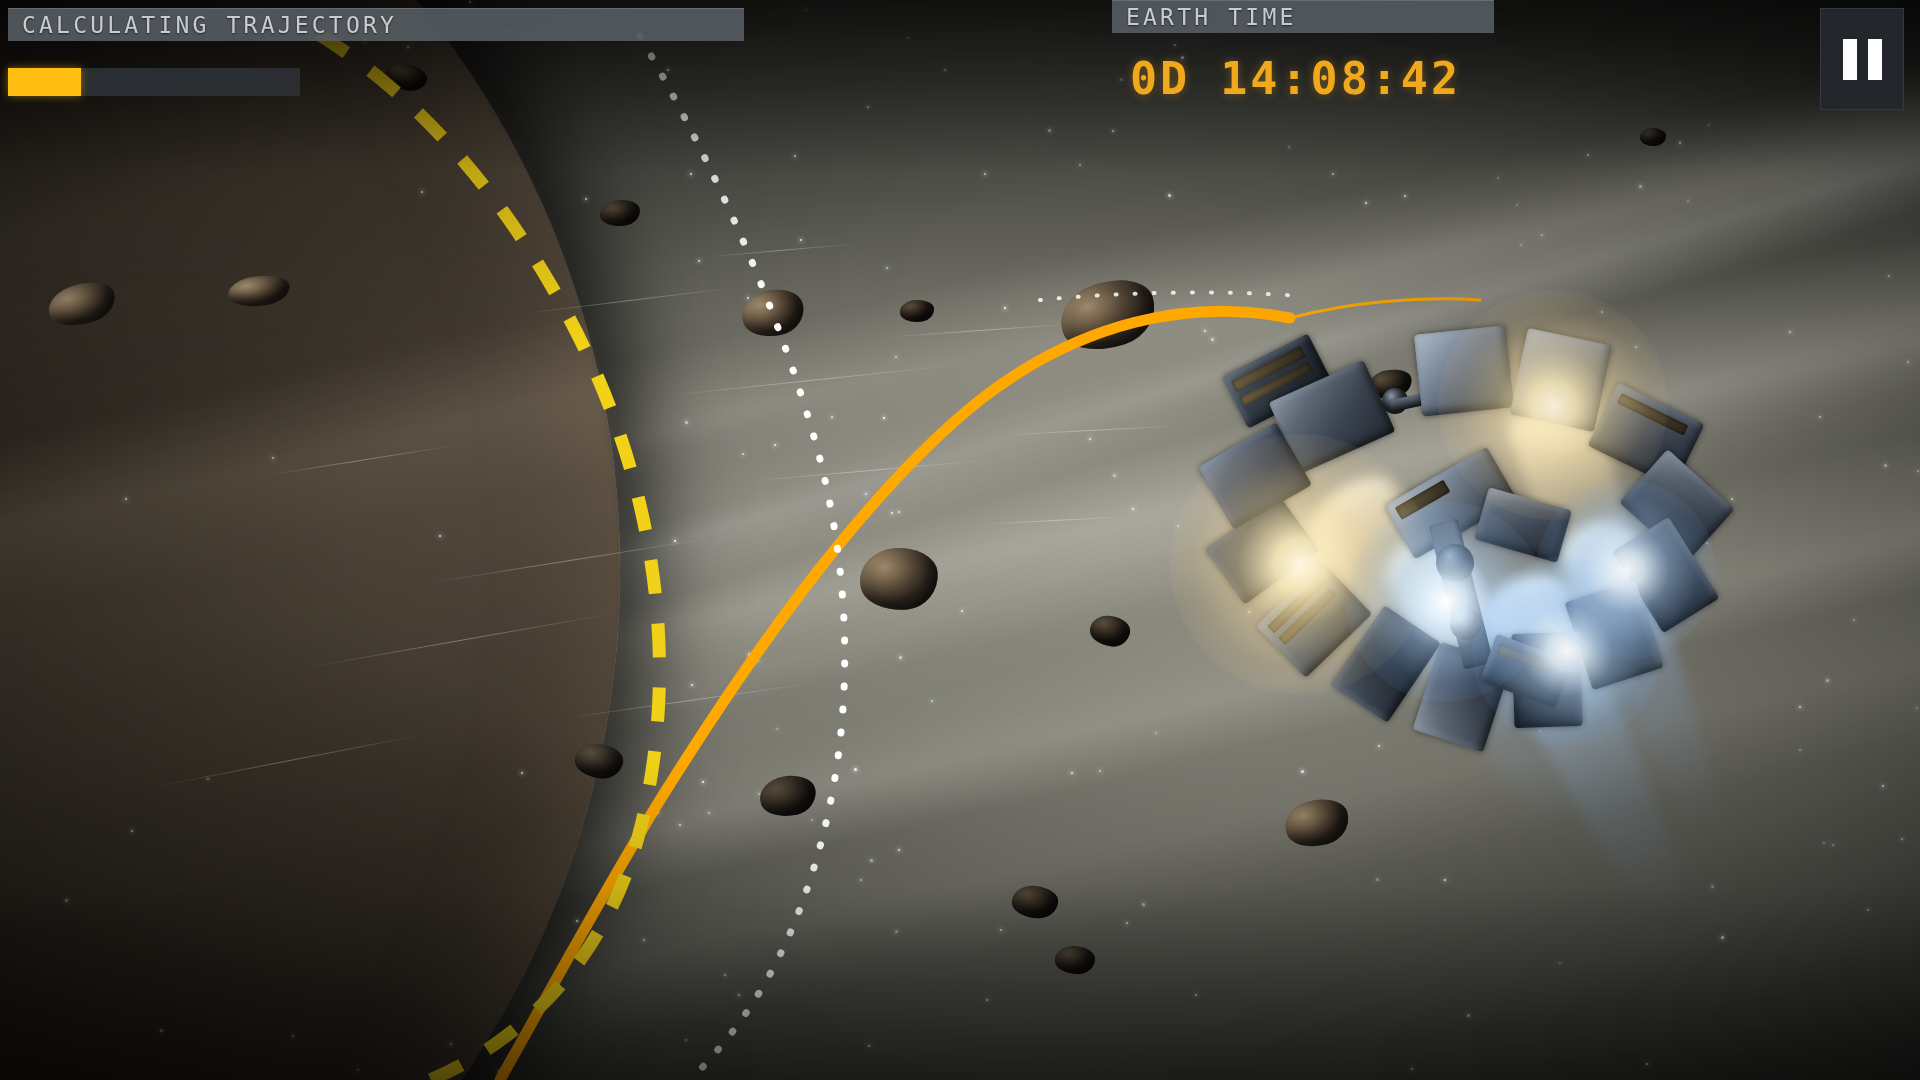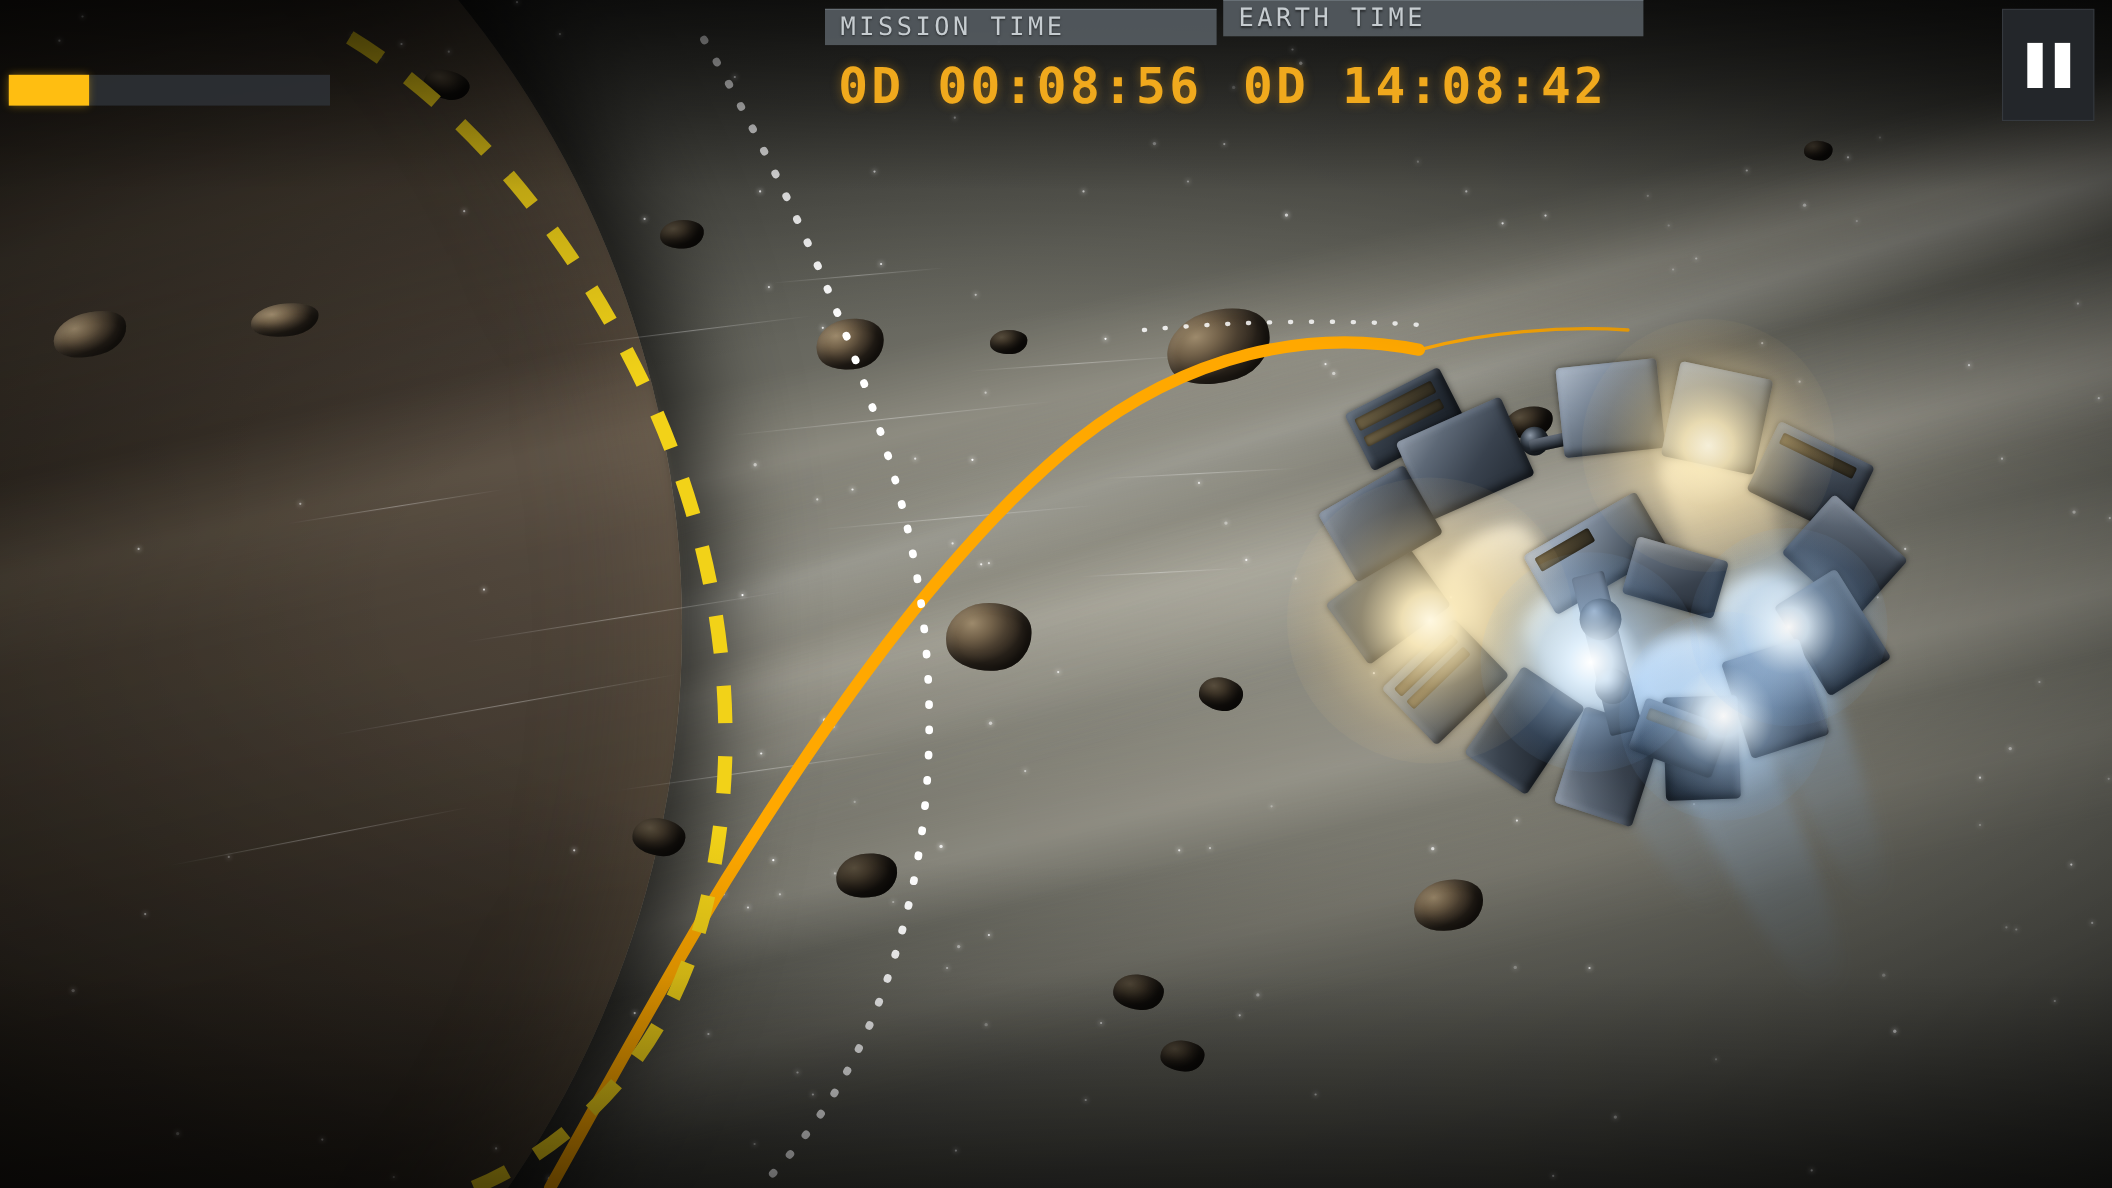--- a/index.html
+++ b/index.html
@@ -540,29 +540,28 @@
       <div class="glow cool" style="left:96px;  top:172px; width:200px; height:200px;"></div>
       <div class="glow cool" style="left:222px; top:226px; width:190px; height:190px;"></div>
       <div class="glow cool" style="left:286px; top:150px; width:180px; height:180px;"></div>
     </div>
 
     <div class="vignette"></div>
   </div>
 
   <div class="hud">
 
+    <div class="label-bar" id="bar-status">
+      <span>CALCULATING TRAJECTORY</span>
+    </div>
 
     <div class="progress-track pointer">
       <div class="progress-fill" id="progress-fill" style="width: 25%;"></div>
     </div>
 
-    <div class="label-bar" id="bar-mission">
-      <span>MISSION TIME</span>
-    </div>
-    <div class="clock" id="clock-mission">0D 00:08:56</div>
 
     <div class="label-bar" id="bar-earth">
       <span>EARTH TIME</span>
     </div>
     <div class="clock" id="clock-earth">0D 14:08:42</div>
 
     <div id="pause-button" class="pointer">
       <div class="bar"></div>
       <div class="bar"></div>
     </div>

